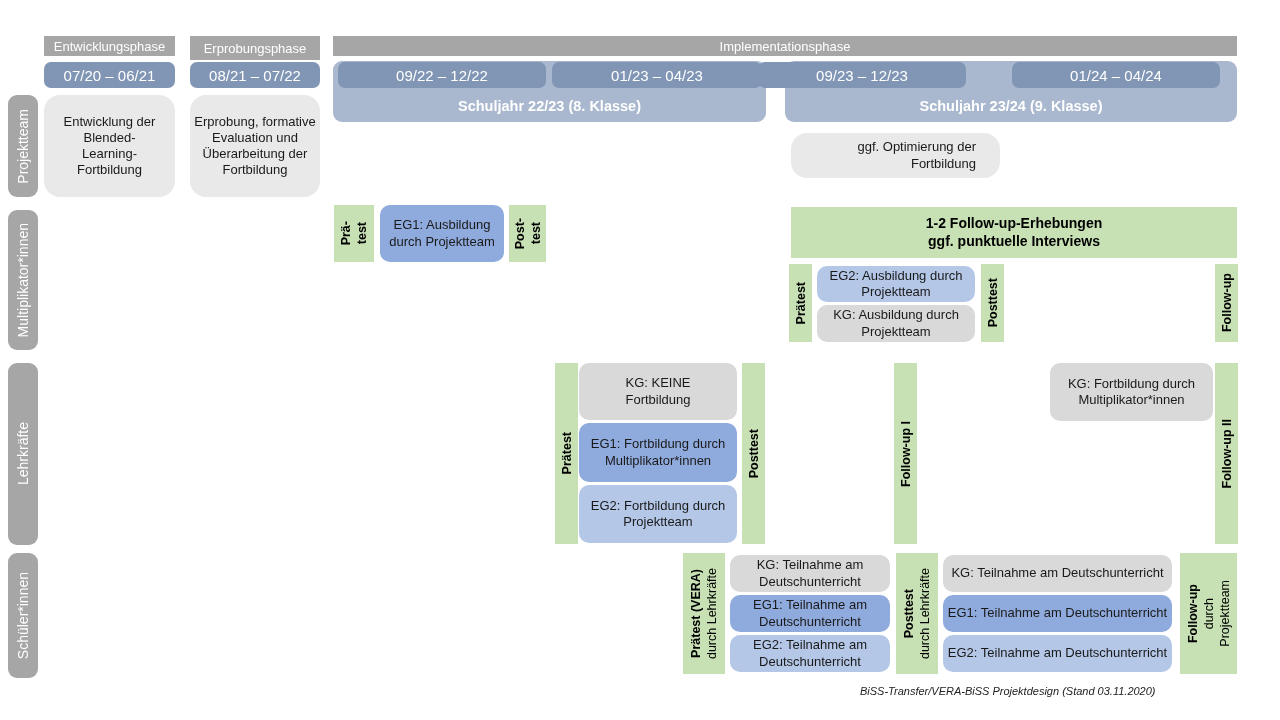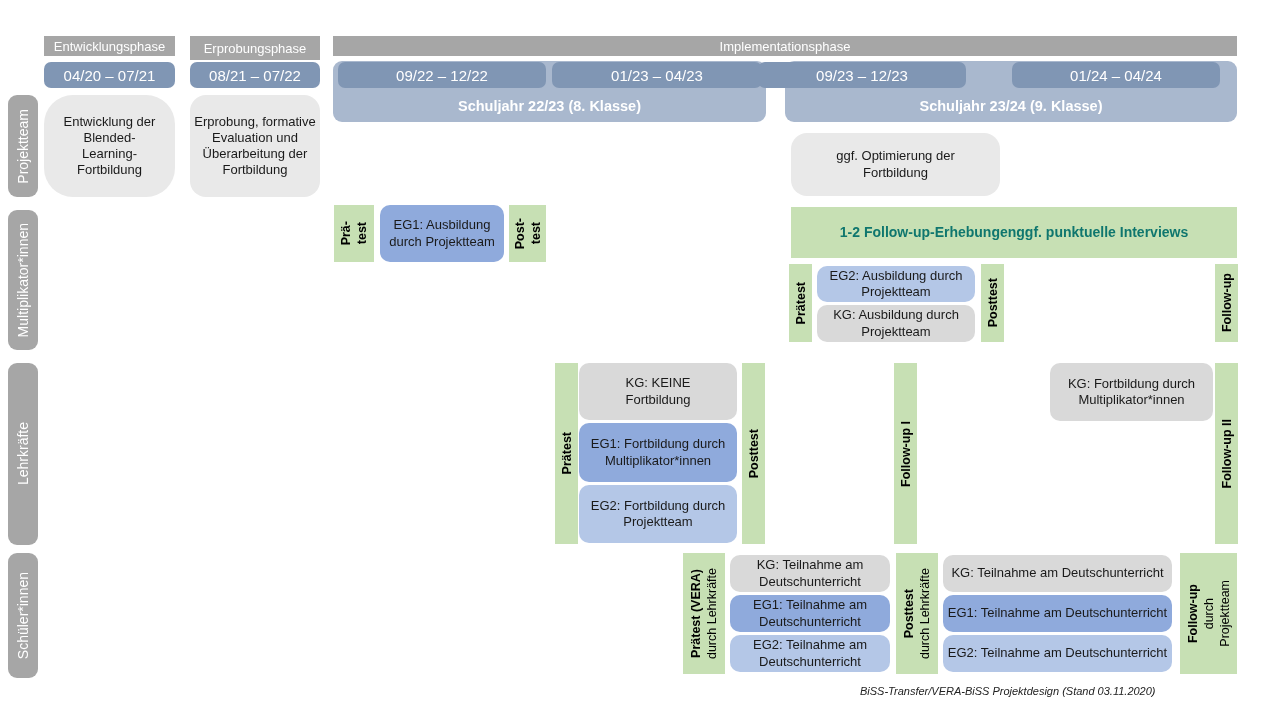--- a/index.html
+++ b/index.html
@@ -28,64 +28,64 @@
   .kgray { background:#d9d9d9; border-radius:10px; }
   .blue  { background:#8faadc; border-radius:10px; }
   .lblue { background:#b4c7e7; border-radius:10px; }
   .green { background:#c7e0b4; }
 
   .gbar { display:flex; align-items:center; justify-content:center; gap:2px;
           font-size:12.5px; color:#000; }
   .gbar .vtext { font-weight:bold; }
   .gbar .sub { font-weight:normal; }
 
-  .gbig { font-weight:bold; font-size:14px; color:#0f766e; flex-direction:row; }
+  .gbig { font-weight:bold; font-size:14px; color:#000000; flex-direction:column; }
   .gbig span { display:block; }
 
   .pad14 { padding:2px 14px; }
   .pad20 { padding:2px 20px; }
   .pad24 { padding:2px 24px; }
 
   .footer { font-size:11px; font-style:italic; color:#222222; text-align:left; }
 </style>
 </head>
 <body>
 
 <div class="canvas">
 
   <div class="abs phase" style="left:44px; top:36px; width:131px; height:20px;">Entwicklungsphase</div>
   <div class="abs phase" style="left:190px; top:36px; width:130px; height:24px;">Erprobungsphase</div>
   <div class="abs phase" style="left:333px; top:36px; width:904px; height:20px;">Implementationsphase</div>
 
   <div class="abs syear" style="left:333px; top:61px; width:433px; height:61px;">Schuljahr 22/23 (8. Klasse)</div>
   <div class="abs syear" style="left:785px; top:61px; width:452px; height:61px;">Schuljahr 23/24 (9. Klasse)</div>
 
-  <div class="abs dbar" style="left:44px; top:62px; width:131px; height:26px;">04/20 – 07/21</div>
+  <div class="abs dbar" style="left:44px; top:62px; width:131px; height:26px;">07/20 – 06/21</div>
   <div class="abs dbar" style="left:190px; top:62px; width:130px; height:26px;border-radius:7px;">08/21 – 07/22</div>
   <div class="abs dbar" style="left:338px; top:62px; width:208px; height:26px;">09/22 – 12/22</div>
   <div class="abs dbar" style="left:552px; top:62px; width:210px; height:26px;">01/23 – 04/23</div>
   <div class="abs dbar" style="left:758px; top:62px; width:208px; height:26px;">09/23 – 12/23</div>
   <div class="abs dbar" style="left:1012px; top:62px; width:208px; height:26px;">01/24 – 04/24</div>
 
   <div class="abs rowlabel" style="left:8px; top:95px; width:30px; height:102px;">
     <span class="vtext">Projektteam</span>
   </div>
   <div class="abs rowlabel" style="left:8px; top:210px; width:30px; height:140px;">
     <span class="vtext">Multiplikator*innen</span>
   </div>
   <div class="abs rowlabel" style="left:8px; top:363px; width:30px; height:182px;">
     <span class="vtext">Lehrkräfte</span>
   </div>
   <div class="abs rowlabel" style="left:8px; top:553px; width:30px; height:125px;">
     <span class="vtext">Schüler*innen</span>
   </div>
 
-  <div class="abs box lgray pad14" style="left:44px; top:95px; width:131px; height:102px;border-radius:29px;">Entwicklung der Blended-Learning-Fortbildung</div>
+  <div class="abs box lgray pad14" style="left:44px; top:95px; width:131px; height:102px;">Entwicklung der Blended-Learning-Fortbildung</div>
   <div class="abs box lgray" style="left:190px; top:95px; width:130px; height:102px;">Erprobung, formative Evaluation und Überarbeitung der Fortbildung</div>
-  <div class="abs box lgray pad24" style="left:791px; top:133px; width:209px; height:63px;">ggf. Optimierung der Fortbildung</div>
+  <div class="abs box lgray pad24" style="left:791px; top:133px; width:209px; height:45px;text-align:right;">ggf. Optimierung der Fortbildung</div>
 
   <div class="abs green gbar" style="left:334px; top:205px; width:40px; height:57px;">
     <span class="vtext">Prä-</span>
     <span class="vtext">test</span>
   </div>
   <div class="abs box blue" style="left:380px; top:205px; width:124px; height:57px;">EG1: Ausbildung durch Projektteam</div>
   <div class="abs green gbar" style="left:509px; top:205px; width:37px; height:57px;">
     <span class="vtext">Post-</span>
     <span class="vtext">test</span>
   </div>

